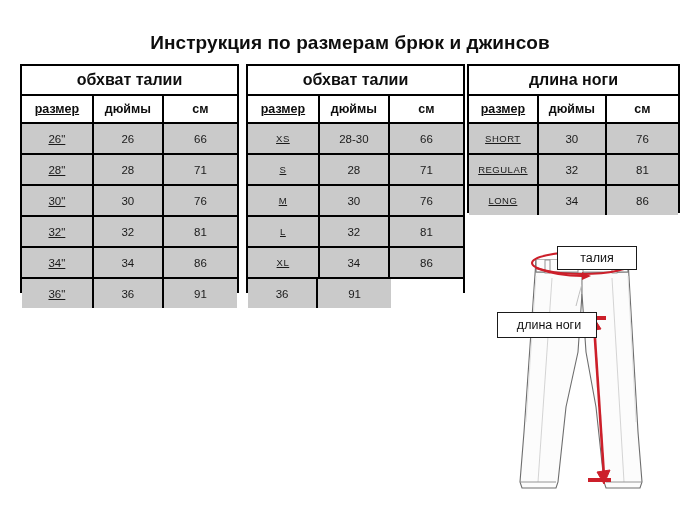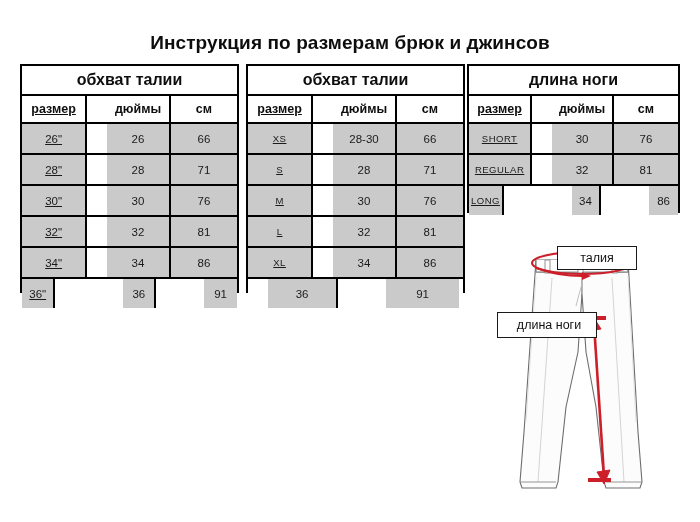--- a/index.html
+++ b/index.html
@@ -59,37 +59,37 @@
     font-size: 12.5px;
     font-weight: bold;
     color: #0d0d0d;
   }
   .tbl-body { background: #ffffff; }
   .trow {
     display: flex;
     height: 29px;
     border-bottom: 2px solid #000000;
   }
-  .trow:last-child { border-bottom: none; gap: 48px; }
+  .trow:last-child { border-bottom: none; }
   .cell {
     display: flex;
     align-items: center;
     justify-content: center;
     box-sizing: border-box;
     text-align: center;
     background: #cacaca;
     font-size: 11.5px;
     color: #1a1a1a;
     border-right: 2px solid #000000;
     padding: 0 2px;
   }
   .cell:last-child { border-right: none; }
   .tbl-head .cell { background: #ffffff; }
   .c0 { width: 33.4%; text-decoration: underline; }
-  .c1 { width: 32.6%; margin-left: 20px; }
+  .c1 { width: 32.6%; }
   .c2 { width: 34.0%; }
   .cell.size-word { font-size: 9.5px; letter-spacing: 0.5px; }
 
   
   #pants-diagram {
     position: absolute;
     left: 478px;
     top: 232px;
     width: 222px;
     height: 290px;

